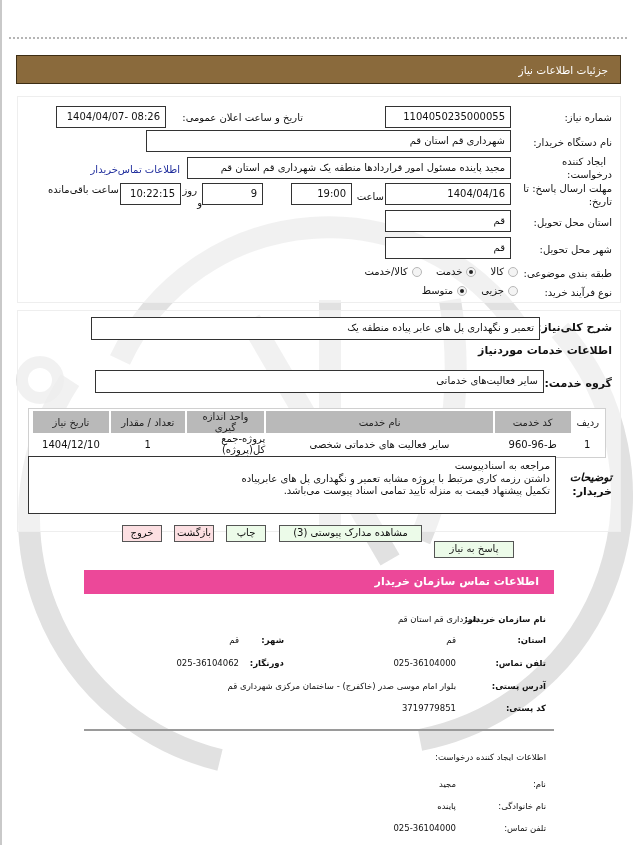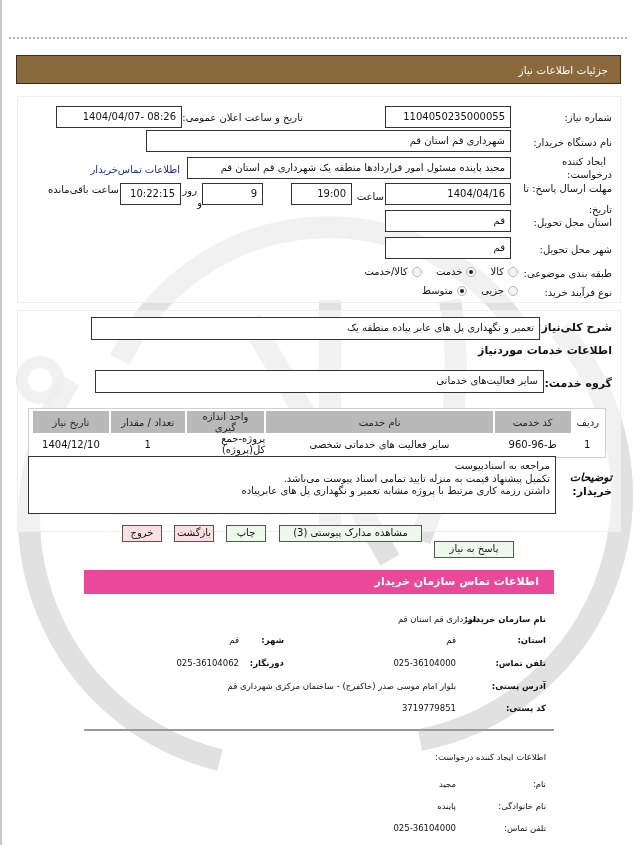--- a/index.html
+++ b/index.html
@@ -54,32 +54,32 @@
 
 <div class="abs header-bar">
   <span>جزئیات اطلاعات نیاز</span>
 </div>
 
 <div class="abs panel" style="left:17px; top:96px; width:604px; height:207px;"></div>
 
 <span class="abs lbl" style="right:22px; top:112px;">شماره نیاز:</span>
 <div class="abs box ltr" style="left:385px; top:106px; width:126px;">1104050235000055</div>
 <span class="abs lbl" style="right:331px; top:112px;">تاریخ و ساعت اعلان عمومی:</span>
-<div class="abs box ltr" style="left:56px; top:106px; width:126px;">1404/04/07- 08:26</div>
+<div class="abs box ltr" style="left:56px; top:106px; width:110px;">1404/04/07- 08:26</div>
 
 <span class="abs lbl" style="right:22px; top:137px;">نام دستگاه خریدار:</span>
 <div class="abs box" style="left:146px; top:130px; width:365px;">شهرداری قم استان قم</div>
 
 <span class="abs lbl" style="right:28px; top:156px;">ایجاد کننده</span>
 <span class="abs lbl" style="right:22px; top:169px;">درخواست:</span>
 <div class="abs box" style="left:187px; top:157px; width:324px;">مجید پاینده مسئول امور قراردادها منطقه یک شهرداری قم استان قم</div>
 <span class="abs link" style="right:454px; top:164px;">اطلاعات تماس‌خریدار</span>
 
 <span class="abs lbl" style="right:22px; top:183px;">مهلت ارسال پاسخ: تا</span>
-<span class="abs lbl" style="right:22px; top:204px;">تاریخ:</span>
+<span class="abs lbl" style="right:22px; top:196px;">تاریخ:</span>
 <div class="abs box ltr" style="left:385px; top:183px; width:126px;">1404/04/16</div>
 <span class="abs lbl" style="right:250px; top:191px;">ساعت</span>
 <div class="abs box ltr" style="left:291px; top:183px; width:61px;">19:00</div>
 <div class="abs box ltr" style="left:202px; top:183px; width:61px;">9</div>
 <span class="abs lbl" style="right:437px; top:185px;">روز</span>
 <span class="abs lbl" style="right:432px; top:197px;">و</span>
 <div class="abs box ltr" style="left:120px; top:183px; width:61px;">10:22:15</div>
 <span class="abs lbl" style="right:515px; top:184px;">ساعت باقی‌مانده</span>
 
 <span class="abs lbl" style="right:22px; top:217px;">استان محل تحویل:</span>
@@ -147,22 +147,22 @@
         <td>1404/12/10</td>
       </tr>
     </tbody>
   </table>
 </div>
 
 <span class="abs lbl bold" style="right:22px; top:471px;font-style:italic;">توضیحات</span>
 <span class="abs lbl bold" style="right:22px; top:485px;">خریدار:</span>
 <div class="abs desc-box">
   <div>مراجعه به اسنادپیوست</div>
+  <div>داشتن رزمه کاری مرتبط با پروژه مشابه تعمیر و نگهداری پل های عابرپیاده</div>
   <div>تکمیل پیشنهاد قیمت به منزله تایید تمامی اسناد پیوست می‌باشد.</div>
-  <div>داشتن رزمه کاری مرتبط با پروژه مشابه تعمیر و نگهداری پل های عابرپیاده</div>
 </div>
 
 <div class="abs btn green" style="left:434px; top:525px; width:80px;margin-top:16px;">پاسخ به نیاز</div>
 <div class="abs btn green" style="left:279px; top:525px; width:143px;">مشاهده مدارک پیوستی (3)</div>
 <div class="abs btn green" style="left:226px; top:525px; width:40px;">چاپ</div>
 <div class="abs btn red" style="left:174px; top:525px; width:40px;">بازگشت</div>
 <div class="abs btn red" style="left:122px; top:525px; width:40px;">خروج</div>
 
 <div class="abs sub-bar">
   <span>اطلاعات تماس سازمان خریدار</span>

